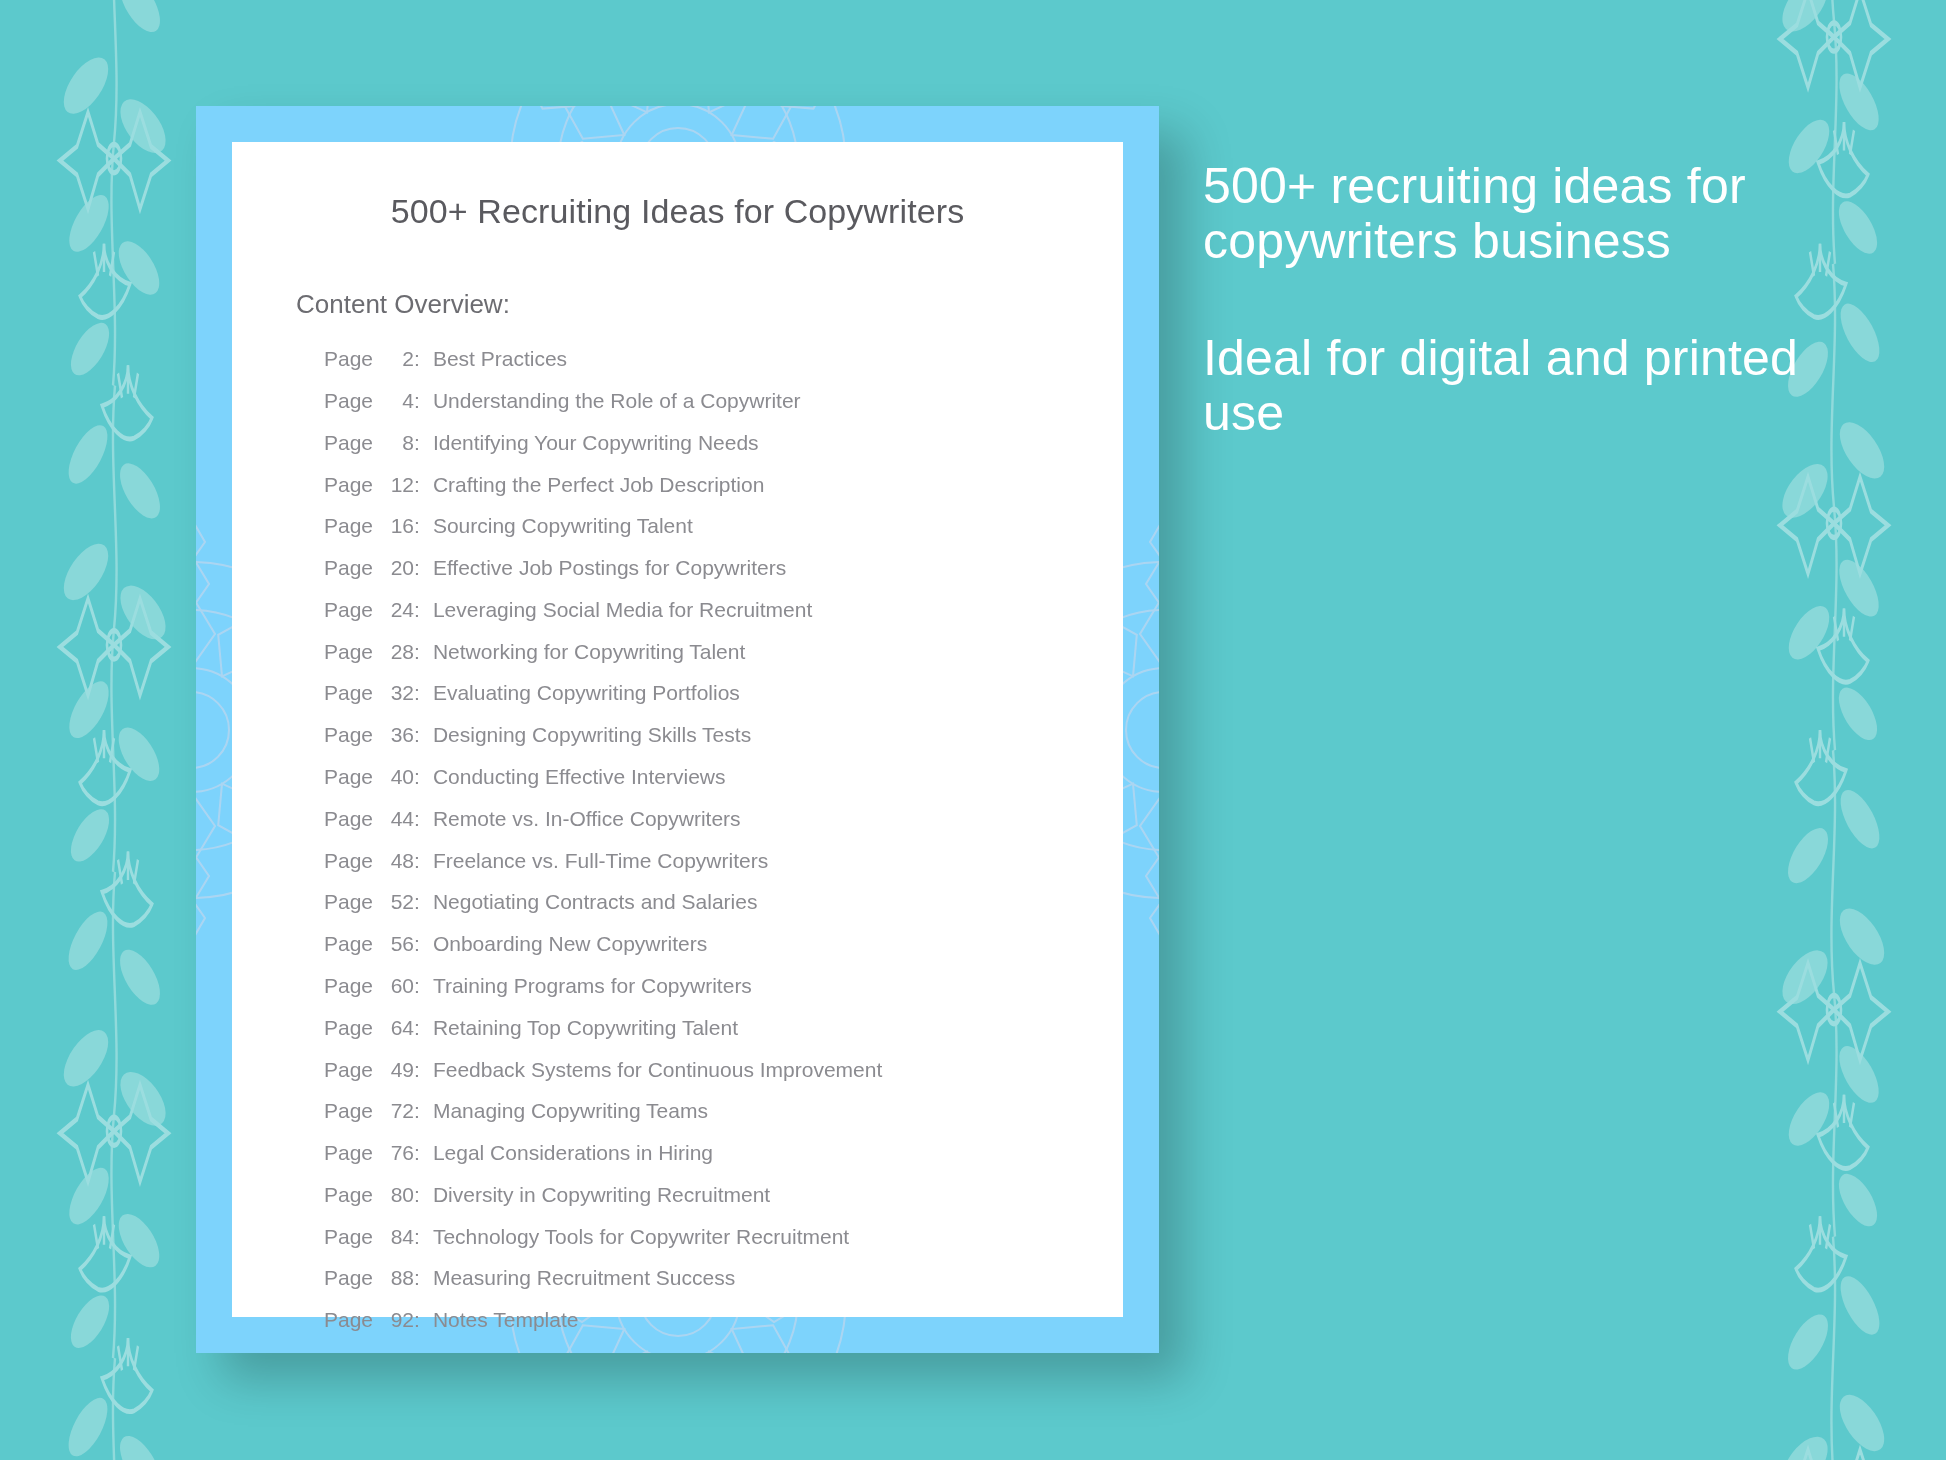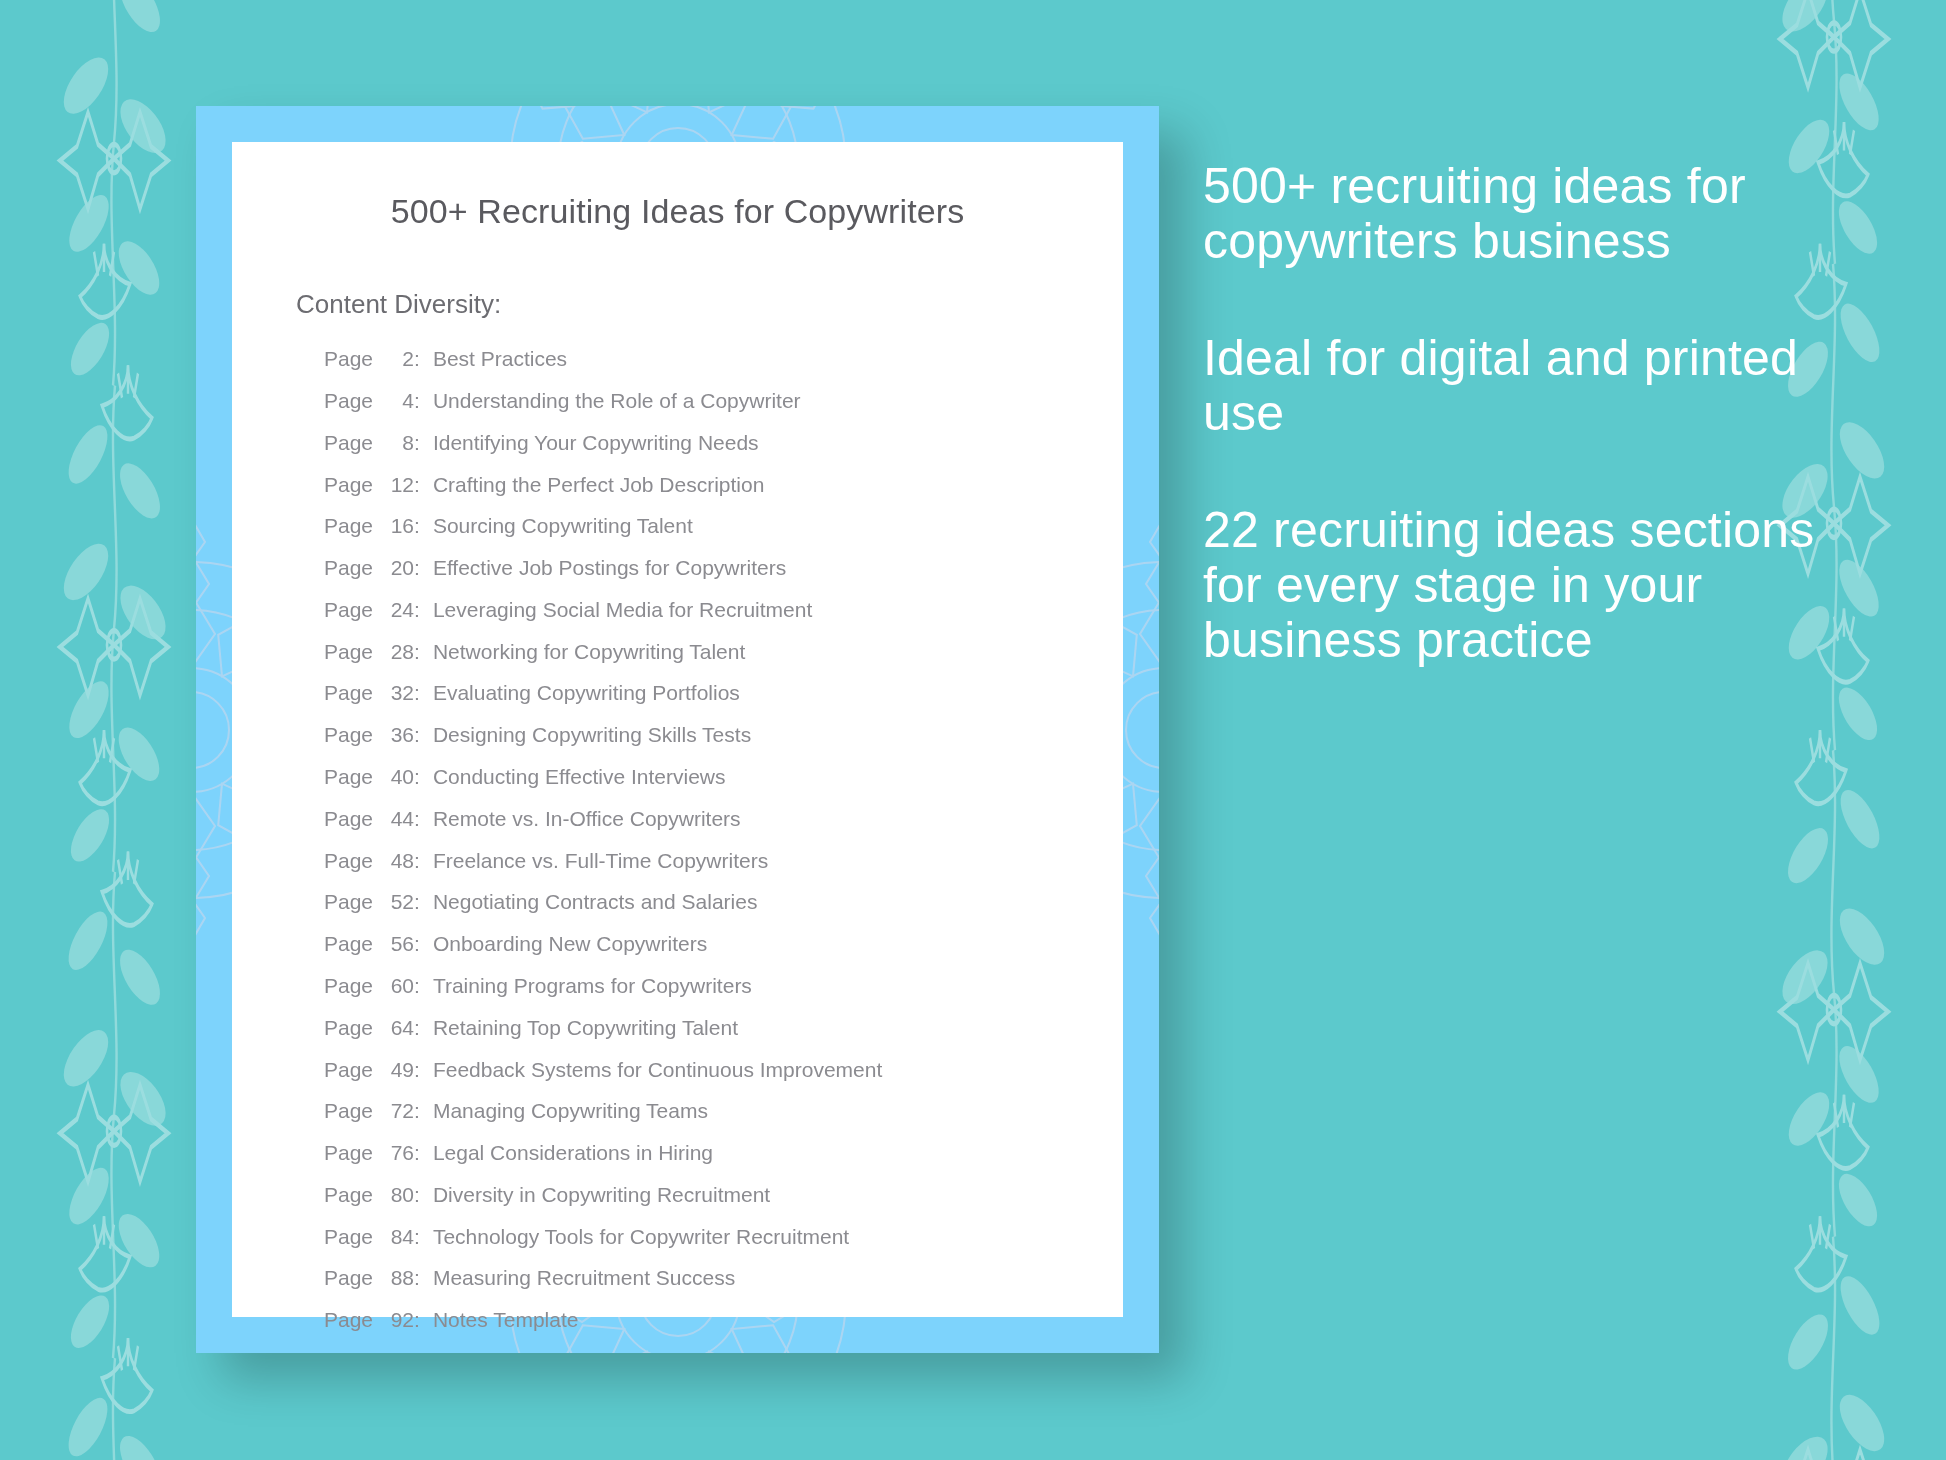--- a/index.html
+++ b/index.html
@@ -269,21 +269,21 @@
           <use href="#petalset-t" transform="rotate(240)"></use>
           <use href="#petalset-t" transform="rotate(270)"></use>
           <use href="#petalset-t" transform="rotate(300)"></use>
           <use href="#petalset-t" transform="rotate(330)"></use>
         </g>
       </svg>
     </div>
 
     <div id="doc-page">
       <h1 id="doc-title">500+ Recruiting Ideas for Copywriters</h1>
-      <p id="content-overview-label">Content Diversity:</p>
+      <p id="content-overview-label">Content Overview:</p>
       <ul id="toc-list">
           <li class="toc-row">
             <span class="toc-page-word">Page</span>
             <span class="toc-page-num">2</span>
             <span class="toc-colon">:</span>
             <span class="toc-topic">Best Practices</span>
           </li>
           <li class="toc-row">
             <span class="toc-page-word">Page</span>
             <span class="toc-page-num">4</span>
@@ -422,16 +422,15 @@
             <span class="toc-colon">:</span>
             <span class="toc-topic">Notes Template</span>
           </li>
         </ul>
     </div>
   </div>
 
   <div id="marketing">
       <p class="marketing-block">500+ recruiting ideas for copywriters business</p>
       <p class="marketing-block">Ideal for digital and printed use</p>
-      <p class="marketing-block">22 recruiting ideas sections for every stage in your business practice</p>
     </div>
 
 </div>
 
 </body></html>

